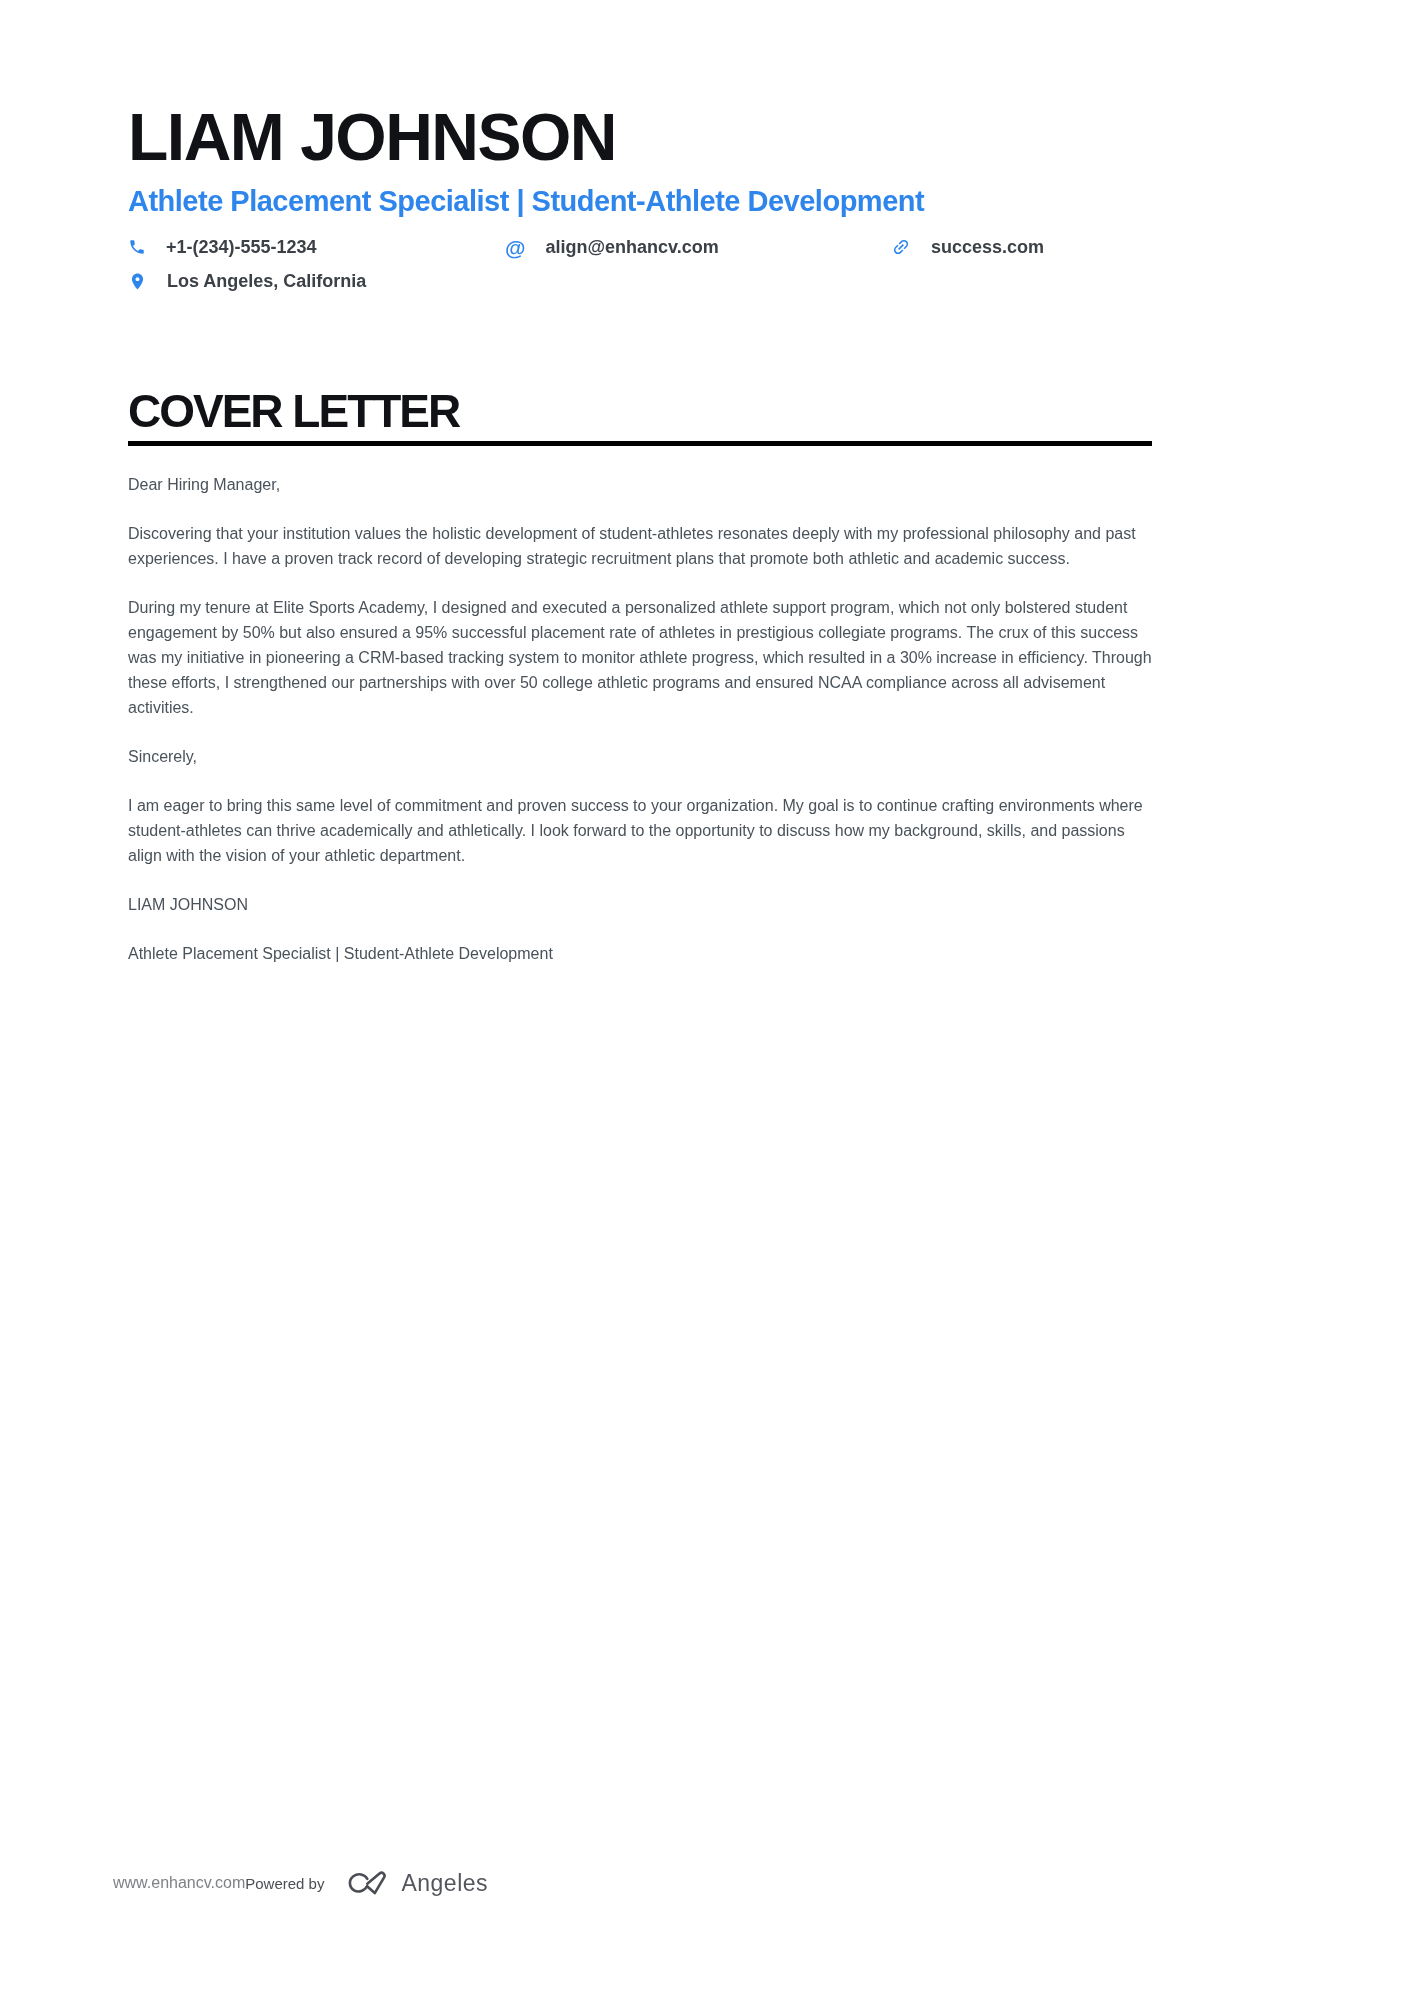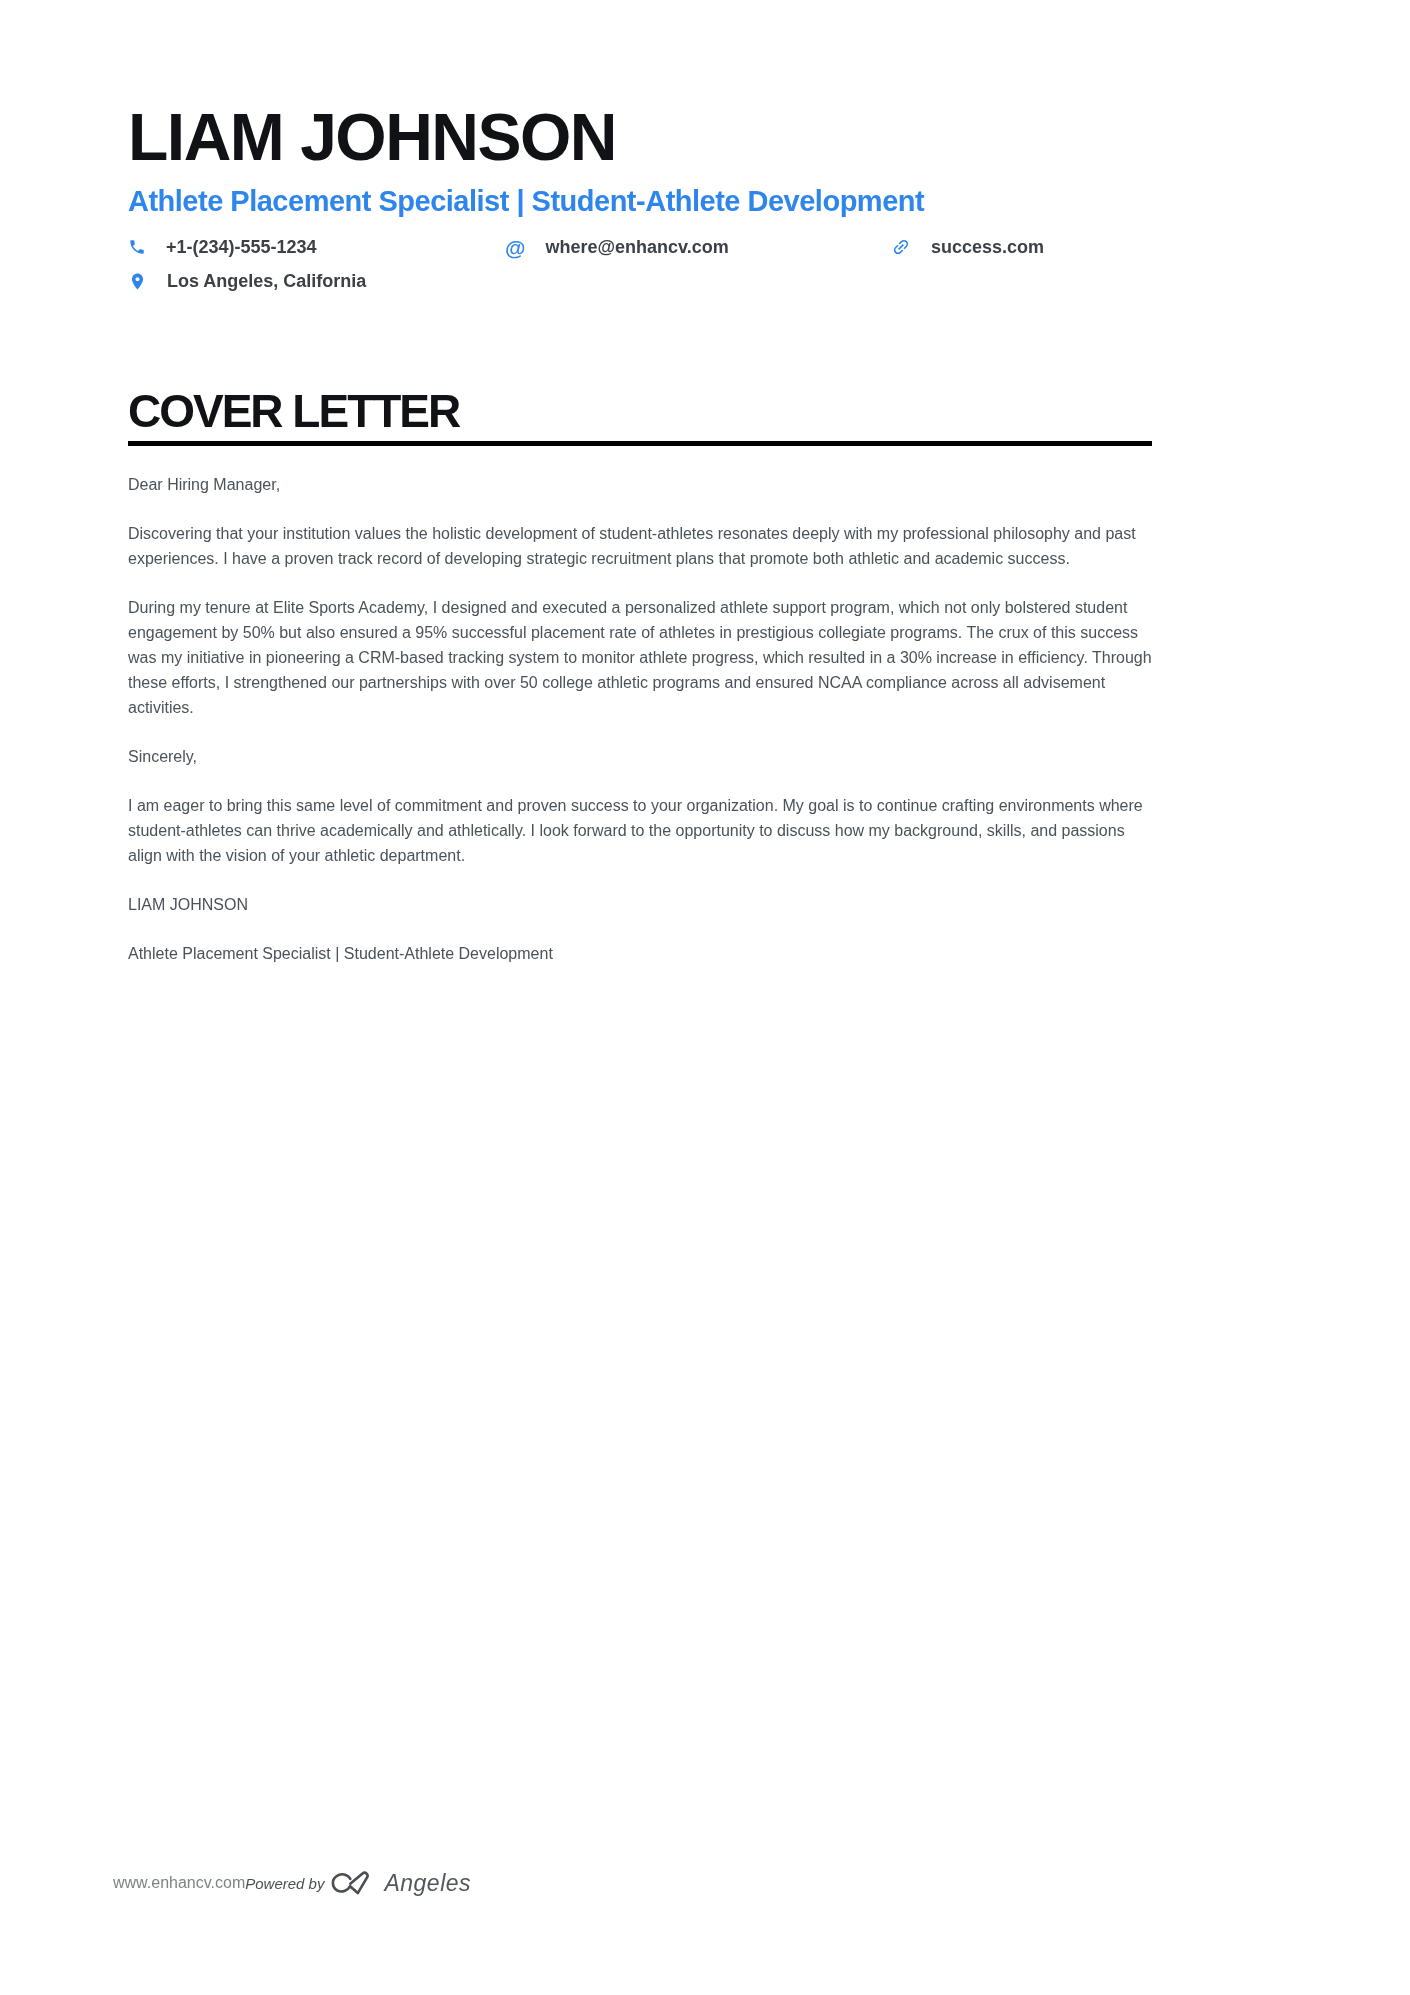--- a/index.html
+++ b/index.html
@@ -64,21 +64,21 @@
     color:var(--body-text);
     max-width:1157px;
   }
   .letter p.salutation{margin-top:26px;}
 
   footer.page-footer{
     position:absolute;left:113px;right:126px;top:1869px;
     display:flex;align-items:center;
   }
   .site-url{font-size:16px;color:var(--footer-text);}
-  .powered{display:flex;align-items:center;gap:3px;font-style:italic;}
+  .powered{display:flex;align-items:center;gap:20px;}
   .powered-label{font-size:15px;color:#4b4f55;}
   .brand-lockup{display:flex;align-items:center;gap:10px;}
   .wordmark{font-size:23px;color:var(--brand-text);letter-spacing:0.5px;font-weight:400;}
 </style>
 </head>
 <body>
 
 <div class="page">
   <div class="content">
 
@@ -91,21 +91,21 @@
           <span class="icon">
             <svg width="18" height="18" viewBox="0 0 24 24" fill="#2e86ec">
               <path d="M6.62 10.79c1.44 2.83 3.76 5.14 6.59 6.59l2.2-2.2c.27-.27.67-.36 1.02-.24 1.12.37 2.33.57 3.57.57.55 0 1 .45 1 1V20c0 .55-.45 1-1 1-9.39 0-17-7.61-17-17 0-.55.45-1 1-1h3.5c.55 0 1 .45 1 1 0 1.25.2 2.45.57 3.57.11.35.03.74-.25 1.02l-2.2 2.2z"></path>
             </svg>
           </span>
           <span>+1-(234)-555-1234</span>
         </div>
 
         <div class="contact-item">
           <span class="icon at-glyph">@</span>
-          <span>where@enhancv.com</span>
+          <span>align@enhancv.com</span>
         </div>
 
         <div class="contact-item">
           <span class="icon">
             <svg width="20" height="20" viewBox="0 0 24 24" fill="#2e86ec">
               <g transform="rotate(-45 12 12)">
                 <path d="M3.9 12c0-1.71 1.39-3.1 3.1-3.1h4V7H7c-2.76 0-5 2.24-5 5s2.24 5 5 5h4v-1.9H7c-1.71 0-3.1-1.39-3.1-3.1zM8 13h8v-2H8v2zm9-6h-4v1.9h4c1.71 0 3.1 1.39 3.1 3.1s-1.39 3.1-3.1 3.1h-4V17h4c2.76 0 5-2.24 5-5s-2.24-5-5-5z"></path>
               </g>
             </svg>
           </span>

